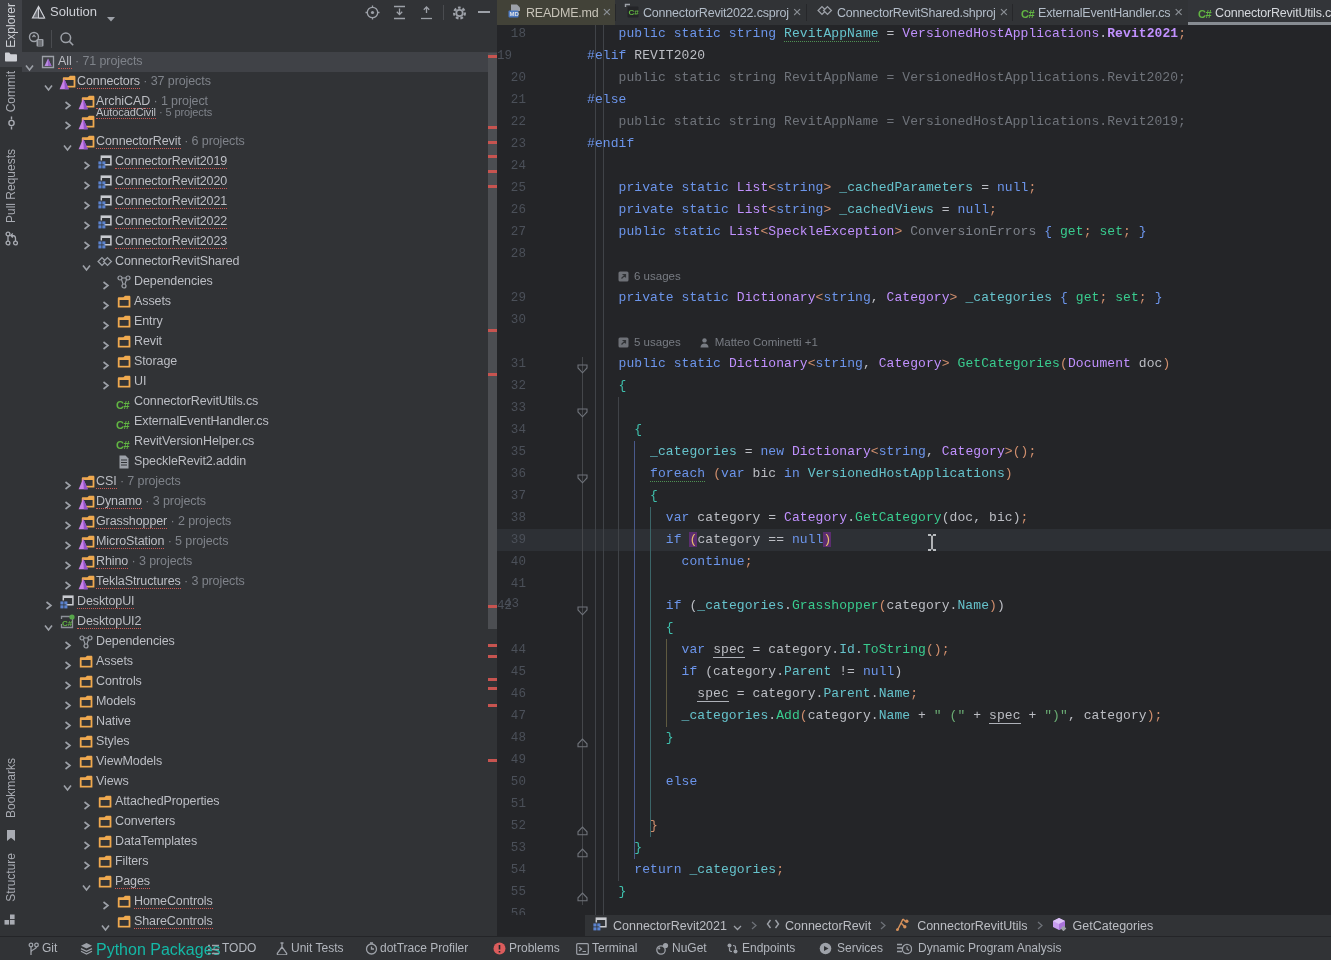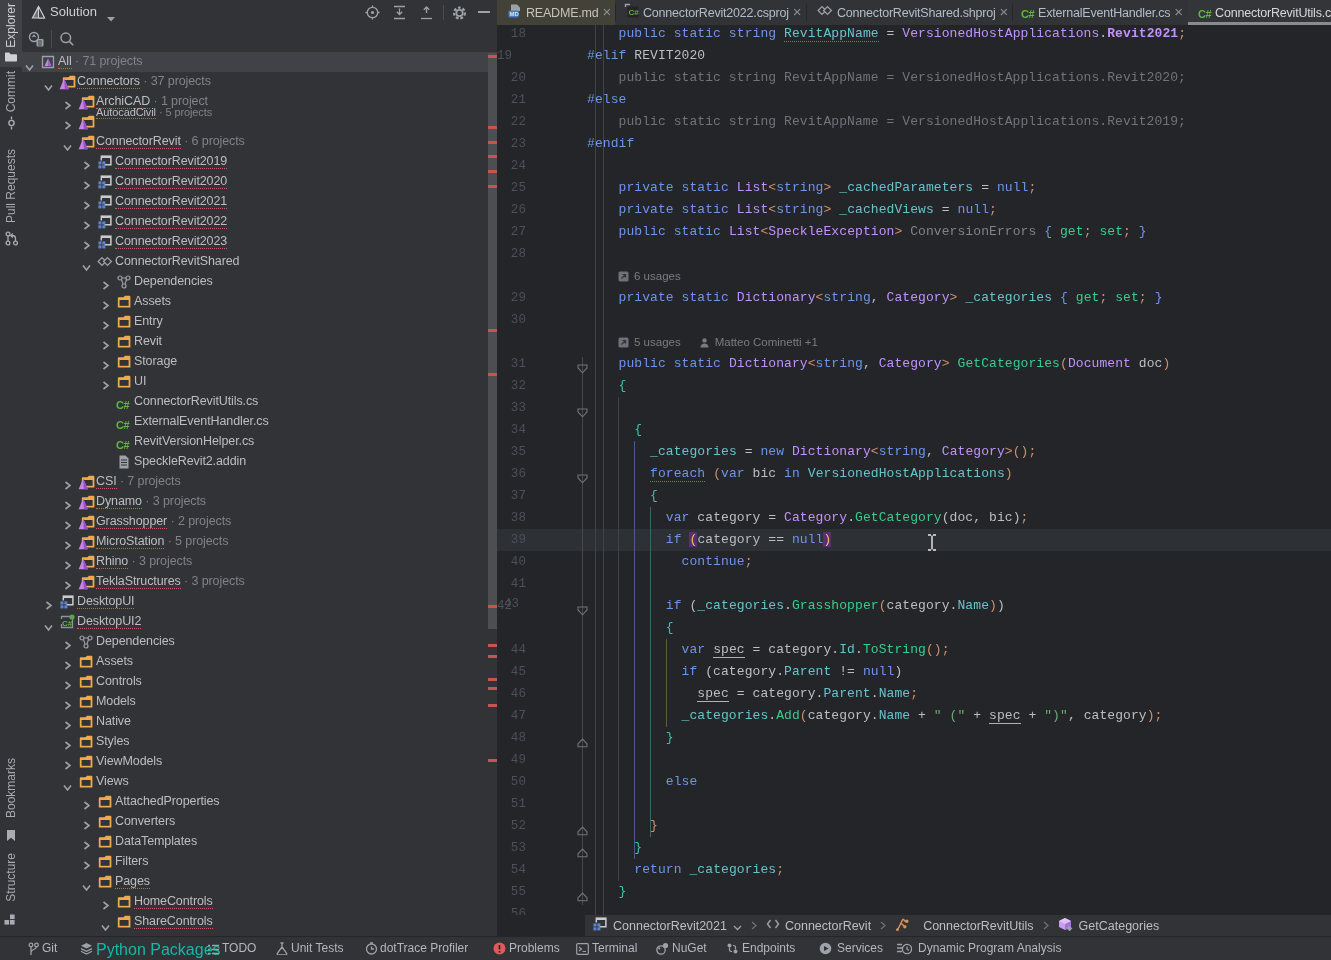--- a/index.html
+++ b/index.html
@@ -683,21 +683,21 @@
         <span style="margin-left:5px">ConnectorRevit</span>
         <span style="margin:0 9px"><svg width="6" height="9" viewBox="0 0 6 9" style="">
             <path d="M1 1 L5 4.5 L1 8" fill="none" stroke="#6f737a" stroke-width="1.2"></path>
           </svg></span>
         <span><svg width="15" height="14" viewBox="0 0 15 14" style="">
             <path d="M3 12 L8 2 M3 12 L1.5 13.5 M8 2 L11 5 M6 6 L9 9" stroke="#d5905a" stroke-width="1.5" fill="none"></path>
             <circle cx="11.8" cy="4.2" r="1.7" fill="#d5905a"></circle>
             <circle cx="9.8" cy="9.8" r="1.7" fill="#d5905a"></circle>
             <circle cx="2.6" cy="12.6" r="1.4" fill="#d5905a"></circle>
           </svg></span>
-        <span style="margin-left:13px">ConnectorRevitUtils</span>
+        <span style="margin-left:7px">ConnectorRevitUtils</span>
         <span style="margin:0 9px"><svg width="6" height="9" viewBox="0 0 6 9" style="">
             <path d="M1 1 L5 4.5 L1 8" fill="none" stroke="#6f737a" stroke-width="1.2"></path>
           </svg></span>
         <span><svg width="15" height="14" viewBox="0 0 15 14" style="">
             <path d="M7 1 L13 4 V10 L7 13 L1 10 V4 Z" fill="#c79df0"></path>
             <path d="M1 4 L7 7 L13 4 L7 1 Z" fill="#dcc2f7"></path>
             <path d="M7 7 V13 L13 10 V4 Z" fill="#a873d9"></path>
             <rect x="9.5" y="9.5" width="4" height="4" transform="rotate(45 11.5 11.5)" fill="#9da1a8"></rect>
           </svg></span>
         <span style="margin-left:6px">GetCategories</span>

